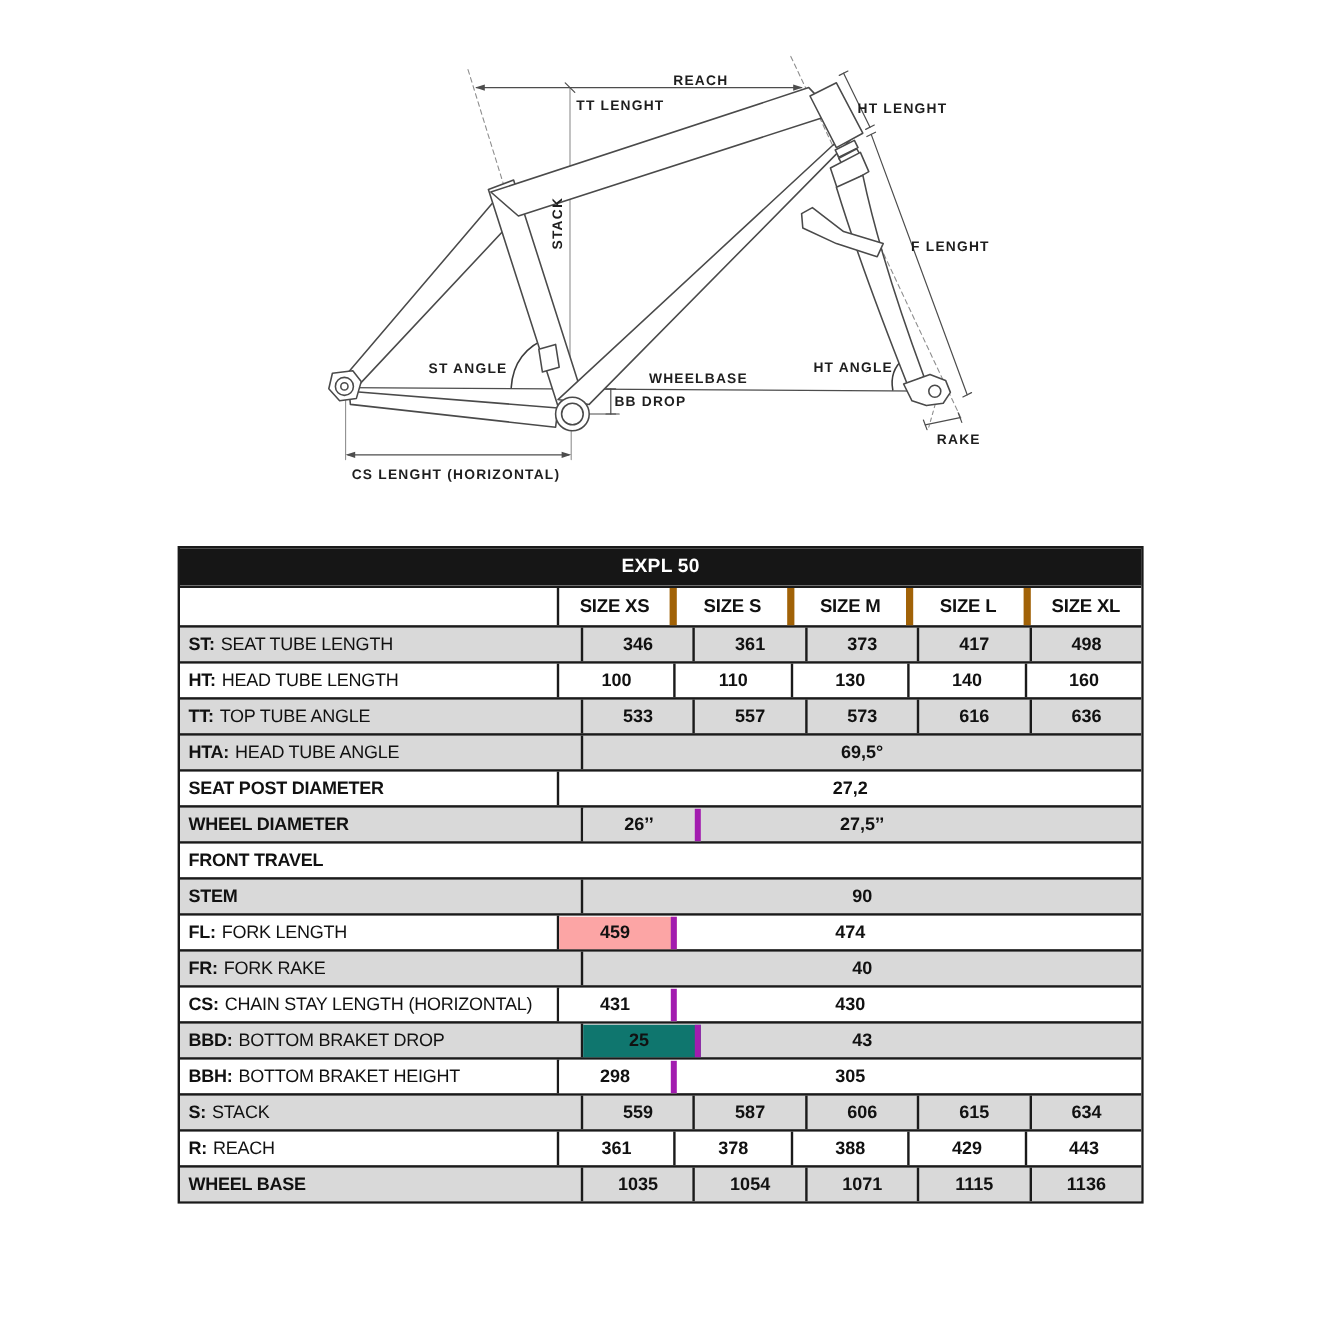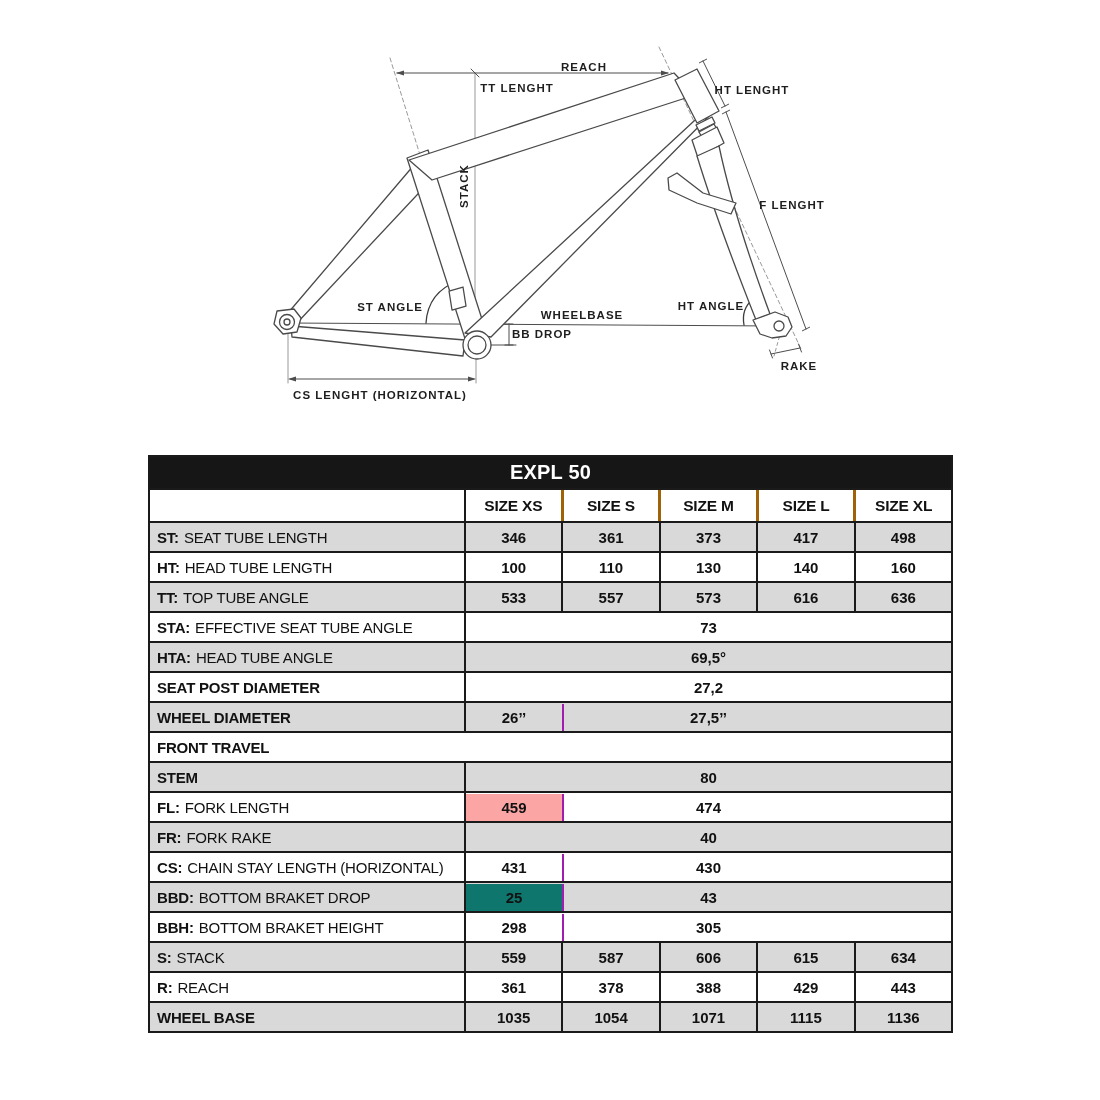--- a/index.html
+++ b/index.html
@@ -6,39 +6,39 @@
   #page{position:relative;width:996px;height:1100px;background:#fff;overflow:hidden;
         font-family:"Liberation Sans",sans-serif;color:#111;padding-left:16px;}
   
   #diagram{position:absolute;left:0;top:0;width:1100px;height:445px;}
   .dimlabel{font-family:"Liberation Sans",sans-serif;font-size:11.5px;font-weight:bold;
             fill:#1e1e1e;letter-spacing:1px;}
   
   .geo-table{position:absolute;left:148px;top:455px;width:805px;
              border:2px solid #1a1a1a;box-sizing:border-box;background:#fff;}
   .t-title{height:31px;background:#161616;color:#fff;display:flex;align-items:center;
-           justify-content:center;font-size:20px;font-weight:bold;letter-spacing:0.2px;}
+           justify-content:center;font-size:16px;font-weight:bold;letter-spacing:0.2px;}
   .t-row{display:flex;height:30px;border-top:2px solid #1a1a1a;box-sizing:border-box;
          font-size:15px;align-items:stretch;}
   .t-head{height:33px;}
-  .shade-gray{background:#d9d9d9;}
+  .shade-gray{background:#d9d9d9;gap:20px;}
   .shade-white{background:#ffffff;}
   .lbl{width:314px;box-sizing:border-box;display:flex;align-items:center;
        padding-left:7px;letter-spacing:-0.2px;white-space:nowrap;}
   .lbl b{font-weight:bold;margin-right:5px;letter-spacing:-0.2px;}
   .lbl span{font-weight:normal;}
   .dataarea{flex:1;display:flex;position:relative;border-left:2px solid #1a1a1a;box-sizing:border-box;}
   .v{flex:1;display:flex;align-items:center;justify-content:center;font-weight:bold;
      border-left:2px solid #1a1a1a;box-sizing:border-box;}
   .v:first-child{border-left:none;}
   .hv{flex:1;display:flex;align-items:center;justify-content:center;font-weight:bold;
-      font-size:15.5px;border-left:3px solid #a16207;box-sizing:border-box;letter-spacing:-0.2px;}
+      font-size:15.5px;border-left:6px solid #a16207;box-sizing:border-box;letter-spacing:-0.2px;}
   .hv:first-child{border-left:none;}
   .spanfull{width:100%;display:flex;align-items:center;justify-content:center;font-weight:bold;}
-  .xsbox{position:absolute;left:0;top:1px;bottom:0;width:98px;border-right:2px solid #a21caf;
+  .xsbox{position:absolute;left:0;top:1px;bottom:0;width:98px;border-right:5px solid #a21caf;
          box-sizing:border-box;display:flex;align-items:center;justify-content:center;font-weight:bold;}
 </style>
 </head>
 <body>
 
 <div id="page">
 
   <svg id="diagram" viewBox="0 0 1100 445" xmlns="http://www.w3.org/2000/svg">
     <g stroke-linejoin="round" stroke-linecap="round">
 
@@ -201,29 +201,20 @@
         </div>
       <div class="dataarea">
         <div class="v">533</div>
         <div class="v">557</div>
         <div class="v">573</div>
         <div class="v">616</div>
         <div class="v">636</div>
       </div>
     </div>
 
-    <div class="t-row shade-white">
-      <div class="lbl">
-          <b>STA:</b>
-          <span>EFFECTIVE SEAT TUBE ANGLE</span>
-        </div>
-      <div class="dataarea">
-          <div class="spanfull">73</div>
-        </div>
-    </div>
 
     <div class="t-row shade-gray">
       <div class="lbl">
           <b>HTA:</b>
           <span>HEAD TUBE ANGLE</span>
         </div>
       <div class="dataarea">
           <div class="spanfull">69,5°</div>
         </div>
     </div>
@@ -255,21 +246,21 @@
           <span></span>
         </div>
     </div>
 
     <div class="t-row shade-gray">
       <div class="lbl">
           <b>STEM</b>
           <span></span>
         </div>
       <div class="dataarea">
-          <div class="spanfull">80</div>
+          <div class="spanfull">90</div>
         </div>
     </div>
 
     <div class="t-row shade-white">
       <div class="lbl">
           <b>FL:</b>
           <span>FORK LENGTH</span>
         </div>
       <div class="dataarea">
         <div class="spanfull">474</div>

